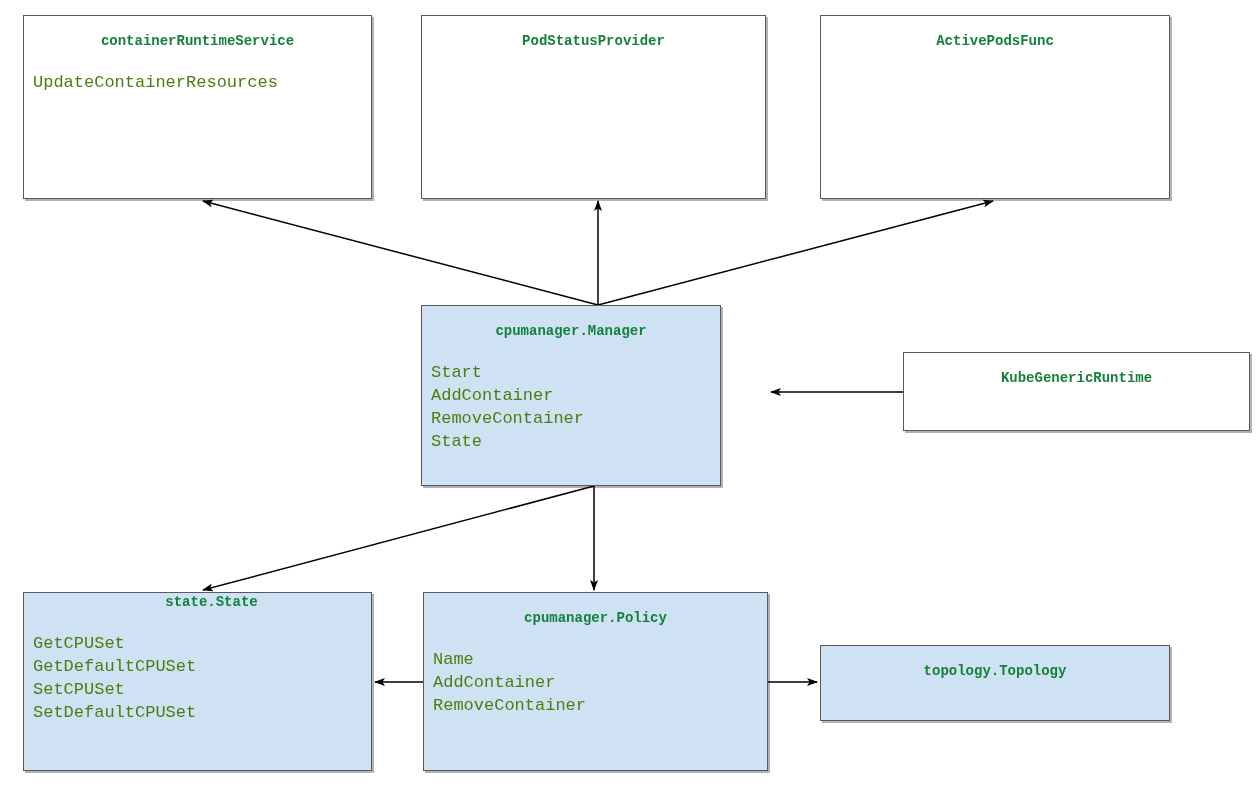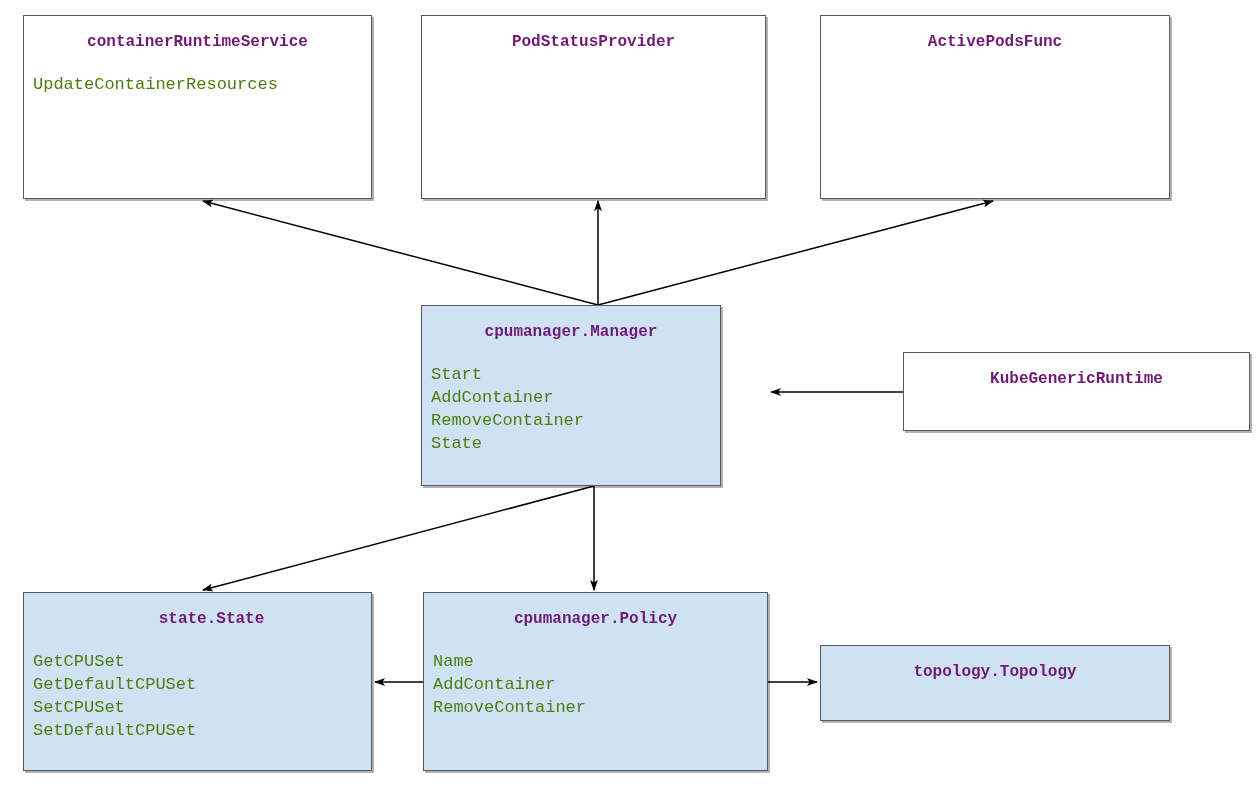--- a/index.html
+++ b/index.html
@@ -33,22 +33,22 @@
     background: #ffffff;
     box-shadow: 2px 2px 0 rgba(0,0,0,0.30);
     overflow: hidden;
   }
   .node.filled {
     background: #cfe2f3;
   }
   .node-title {
     font-family: "Liberation Mono", "DejaVu Sans Mono", monospace;
     font-weight: bold;
-    font-size: 16px;
-    color: #701a75;
+    font-size: 14px;
+    color: #15803d;
     text-align: center;
     letter-spacing: 0px;
     white-space: nowrap;
   }
   .node-members {
     font-family: "Liberation Mono", "DejaVu Sans Mono", monospace;
     font-size: 17px;
     color: #4d7c0f;
     line-height: 23px;
     white-space: nowrap;
@@ -71,21 +71,21 @@
   #node-active-pods-func .node-members { margin-top: 22px; margin-left: 9px; }
 
   #node-cpumanager-manager { left: 421px; top: 305px; width: 300px; height: 181px; }
   #node-cpumanager-manager .node-title   { margin-top: 17px; }
   #node-cpumanager-manager .node-members { margin-top: 22px; margin-left: 9px; }
 
   #node-kube-generic-runtime { left: 903px; top: 352px; width: 347px; height: 79px; }
   #node-kube-generic-runtime .node-title   { margin-top: 17px; }
 
   #node-state-state { left: 23px;  top: 592px; width: 349px; height: 179px; }
-  #node-state-state .node-title   { margin-top: 17px; padding-left: 28px; }
+  #node-state-state .node-title   { margin-top: 1px; padding-left: 28px; }
   #node-state-state .node-members { margin-top: 22px; margin-left: 9px; }
 
   #node-cpumanager-policy { left: 423px; top: 592px; width: 345px; height: 179px; }
   #node-cpumanager-policy .node-title   { margin-top: 17px; }
   #node-cpumanager-policy .node-members { margin-top: 22px; margin-left: 9px; }
 
   #node-topology-topology { left: 820px; top: 645px; width: 350px; height: 76px; }
   #node-topology-topology .node-title   { margin-top: 17px; }
 </style>
 </head>

